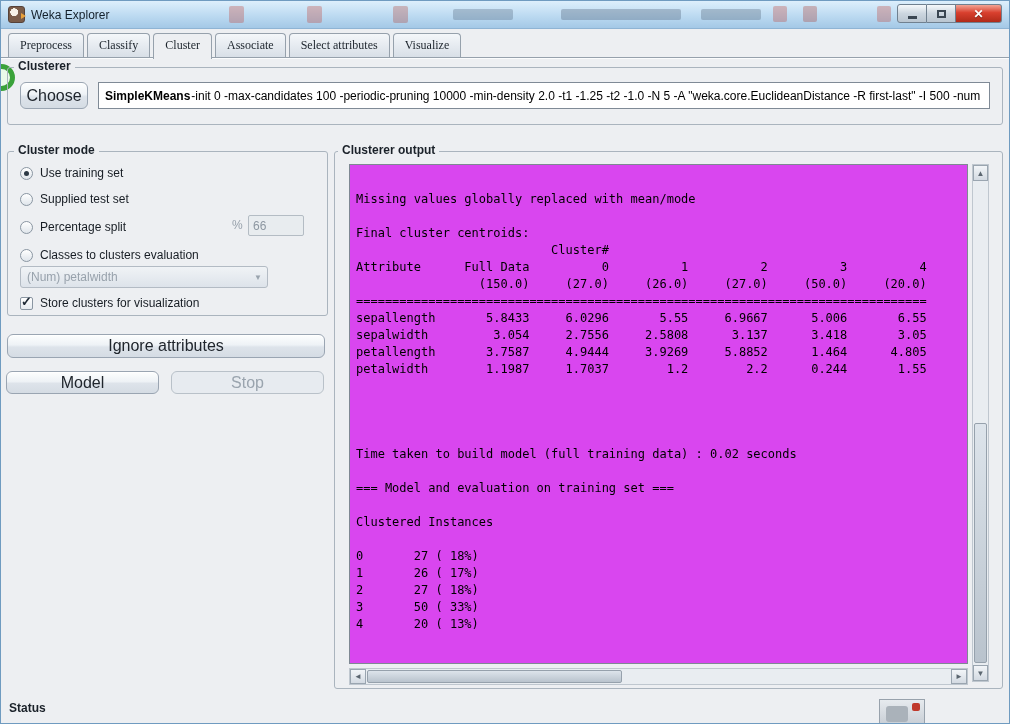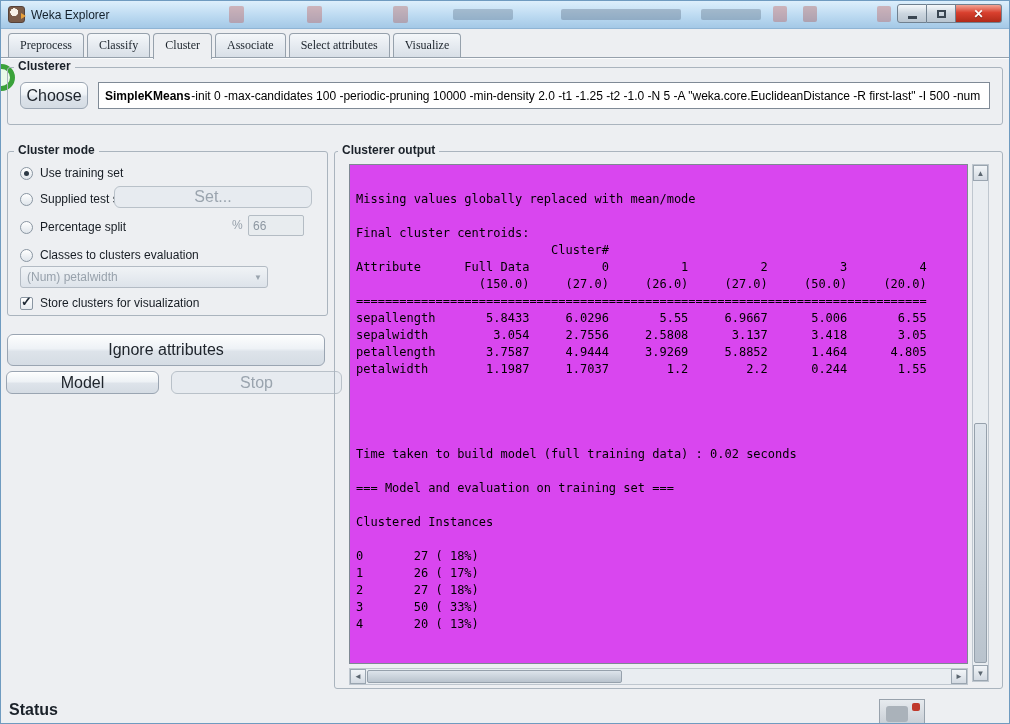--- a/index.html
+++ b/index.html
@@ -74,21 +74,21 @@
   .output-area pre { margin:0; padding:26px 8px 8px 6px; font-family:"DejaVu Sans Mono",monospace;
     font-size:12px; line-height:17px; color:#000; }
 
   
   .sb { position:absolute; background:#e9edf1; border:1px solid #bfc7cf; }
   .sb-btn { position:absolute; background:linear-gradient(#f2f5f8,#d3dae2); border:1px solid #9aa5b0;
     color:#5b6670; font-size:8px; display:flex; align-items:center; justify-content:center; }
   .sb-thumb { position:absolute; background:linear-gradient(#dde4eb,#b9c3cd); border:1px solid #96a1ac; border-radius:2px; }
 
   
-  .status-title { position:absolute; left:8px; top:700px; font-size:16px; font-weight:bold; color:#1a2129; }
+  .status-title { position:absolute; left:8px; top:700px; font-size:12px; font-weight:bold; color:#1a2129; }
   .status-img { position:absolute; left:878px; top:698px; width:46px; height:26px;
     border:1px solid #98a2ac; background:linear-gradient(#e6eaee,#c9cfd6); }
   .status-img .blob { position:absolute; left:6px; top:6px; width:22px; height:16px; background:#aab2ba; border-radius:3px; }
   .status-img .reddot { position:absolute; right:4px; top:3px; width:8px; height:8px; background:#c0392b; border-radius:2px; }
 
   .green-orb { position:absolute; left:-13px; top:63px; width:27px; height:27px; border-radius:50%;
     border:5px solid #3aa23a; background:#eafaea; }
 
   .scheme-field { position:absolute; left:90px; right:12px; top:14px; height:27px; background:#fff;
     border:1px solid #7f8a96; display:flex; align-items:center; padding-left:6px; font-size:12px;
@@ -151,21 +151,20 @@
 
     <div class="mode-row" style="top:12px;">
       <span class="radio sel"></span>
       <span>Use training set</span>
     </div>
 
     <div class="mode-row" style="top:38px;">
       <span class="radio"></span>
       <span>Supplied test set</span>
     </div>
-    <div class="nbtn disabled" style="position:absolute;left:106px;top:34px;width:198px;height:22px;">Set...</div>
 
     <div class="mode-row" style="top:66px;">
       <span class="radio"></span>
       <span>Percentage split</span>
     </div>
     <span class="dis-label" style="position:absolute;left:224px;top:66px;font-size:12px;">%</span>
     <input class="dis-input" style="position: absolute; left: 240px; top: 63px; width: 56px; height: 21px;" disabled="" value="66">
 
     <div class="mode-row" style="top:94px;">
       <span class="radio"></span>
@@ -178,23 +177,23 @@
     </div>
 
     <div class="mode-row" style="top:142px;">
       <span class="cbx">
           <span class="check">✓</span>
         </span>
       <span>Store clusters for visualization</span>
     </div>
   </div>
 
-  <div class="nbtn" style="position:absolute;left:6px;top:333px;width:318px;height:32px;">Ignore attributes</div>
+  <div class="nbtn" style="position:absolute;left:6px;top:333px;width:318px;height:24px;">Ignore attributes</div>
   <div class="nbtn" style="position:absolute;left:5px;top:370px;width:153px;height:23px;">Model</div>
-  <div class="nbtn disabled" style="position:absolute;left:170px;top:370px;width:171px;height:23px;">Stop</div>
+  <div class="nbtn disabled" style="position:absolute;left:170px;top:370px;width:153px;height:23px;">Stop</div>
 
 
   <div class="group" style="left:333px;top:150px;width:669px;height:538px;">
     <span class="gtitle" style="left:3px;">Clusterer output</span>
 
     <div class="output-area">
       <pre>Missing values globally replaced with mean/mode
 
 Final cluster centroids:
                            Cluster#

